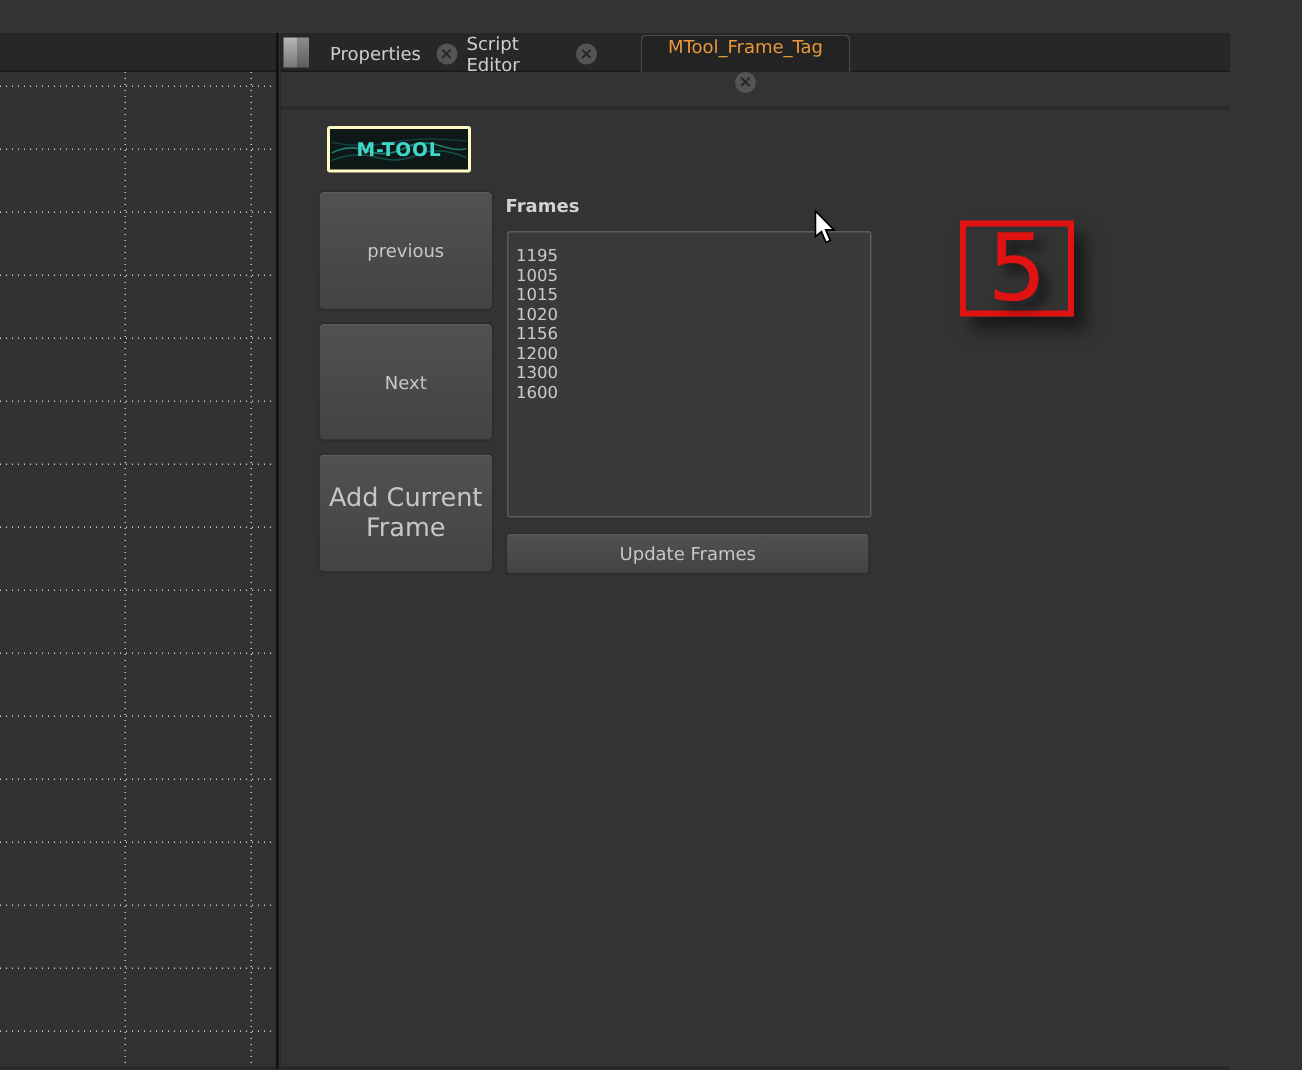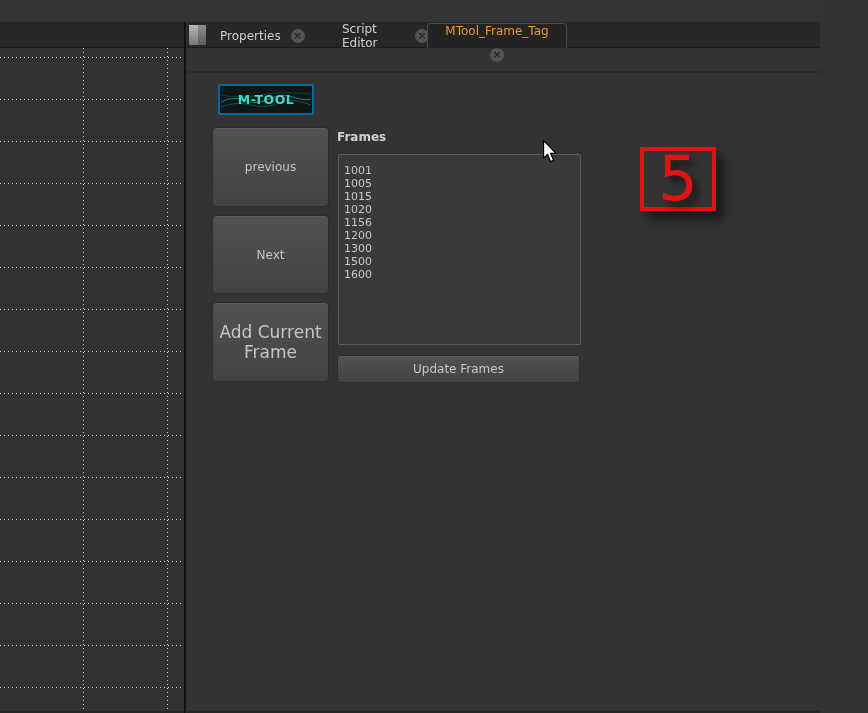--- a/index.html
+++ b/index.html
@@ -30,31 +30,31 @@
   #pane-menu-icon{left:189px;top:25px;width:17px;height:20px;display:flex;}
   #pane-menu-icon .half-l{width:50%;height:100%;background:linear-gradient(180deg,#b7b7b7,#787878);}
   #pane-menu-icon .half-r{width:50%;height:100%;background:linear-gradient(180deg,#8e8e8e,#5c5c5c);}
 
   
   .tab{top:24px;height:23px;display:flex;align-items:center;gap:10px;padding:0 10px;
     color:#cfcfcf;font-size:12px;cursor:default;}
   .tab.active{top:23px;height:25px;background:#232323;border:1px solid #4a4a4a;border-bottom:none;
     border-radius:4px 4px 0 0;color:#e8973a;}
   #tab-properties{left:210px;width:97px;}
-  #tab-script-editor{left:332px;width:107px;gap:36px;}
+  #tab-script-editor{left:301px;width:107px;gap:36px;}
   #tab-mtool{left:427px;width:140px;flex-direction:column;}
   .close-btn{width:14px;height:14px;border-radius:50%;background:#545454;color:#262626;
     font-size:11px;line-height:14px;text-align:center;font-weight:bold;flex:0 0 auto;}
 
   
   #content-sep{left:187px;top:71px;width:681px;height:2px;background:#2a2a2a;}
 
   
   #mtool-logo{left:218px;top:84px;width:96px;height:31px;background:#0e1817;
-    border:2px solid #0369a1;border-radius:2px;display:flex;align-items:center;justify-content:center;}
+    border:2px solid #fef9c3;border-radius:2px;display:flex;align-items:center;justify-content:center;}
 
   
   .btn{display:flex;align-items:center;justify-content:center;text-align:center;
     background:linear-gradient(180deg,#515151,#434343);
     border:1px solid #2c2c2c;border-radius:4px;color:#c6c6c6;font-size:12px;
     box-shadow:inset 0 1px 0 rgba(255,255,255,.06);}
   #btn-previous{left:212px;top:127px;width:117px;height:80px;}
   #btn-next{left:212px;top:215px;width:117px;height:79px;}
   #btn-add-current{left:212px;top:302px;width:117px;height:80px;font-size:17px;}
   #btn-import{left:391px;top:127px;width:188px;height:23px;border-radius:3px;}
@@ -135,28 +135,27 @@
       <text x="45" y="17" text-anchor="middle" font-size="12.5" font-weight="bold" letter-spacing="0.5" fill="#3fd9cc" font-family="DejaVu Sans, sans-serif">M-TOOL</text>
     </svg>
   </div>
 
   <div class="abs btn" id="btn-previous">previous</div>
   <div class="abs btn" id="btn-next">Next</div>
   <div class="abs btn" id="btn-add-current">Add Current Frame</div>
 
   <div class="abs" id="frames-label">Frames</div>
   <div class="abs" id="frames-list">
-      <div class="frame-line">1001</div>
+      <div class="frame-line">1195</div>
       <div class="frame-line">1005</div>
       <div class="frame-line">1015</div>
       <div class="frame-line">1020</div>
       <div class="frame-line">1156</div>
       <div class="frame-line">1200</div>
       <div class="frame-line">1300</div>
-      <div class="frame-line">1500</div>
       <div class="frame-line">1600</div>
     </div>
   <div class="abs btn" id="btn-update">Update Frames</div>
 
   <div class="abs" id="annotation-box">
     <span id="annotation-number">5</span>
   </div>
 
   <svg class="abs" id="mouse-cursor" viewBox="0 0 13 20">
     <polygon points="0.5,0.5 0.5,15.5 4,12.5 6.6,18.8 9.2,17.6 6.5,11.5 11.3,11.5" fill="#ffffff" stroke="#000000" stroke-width="1"></polygon>

